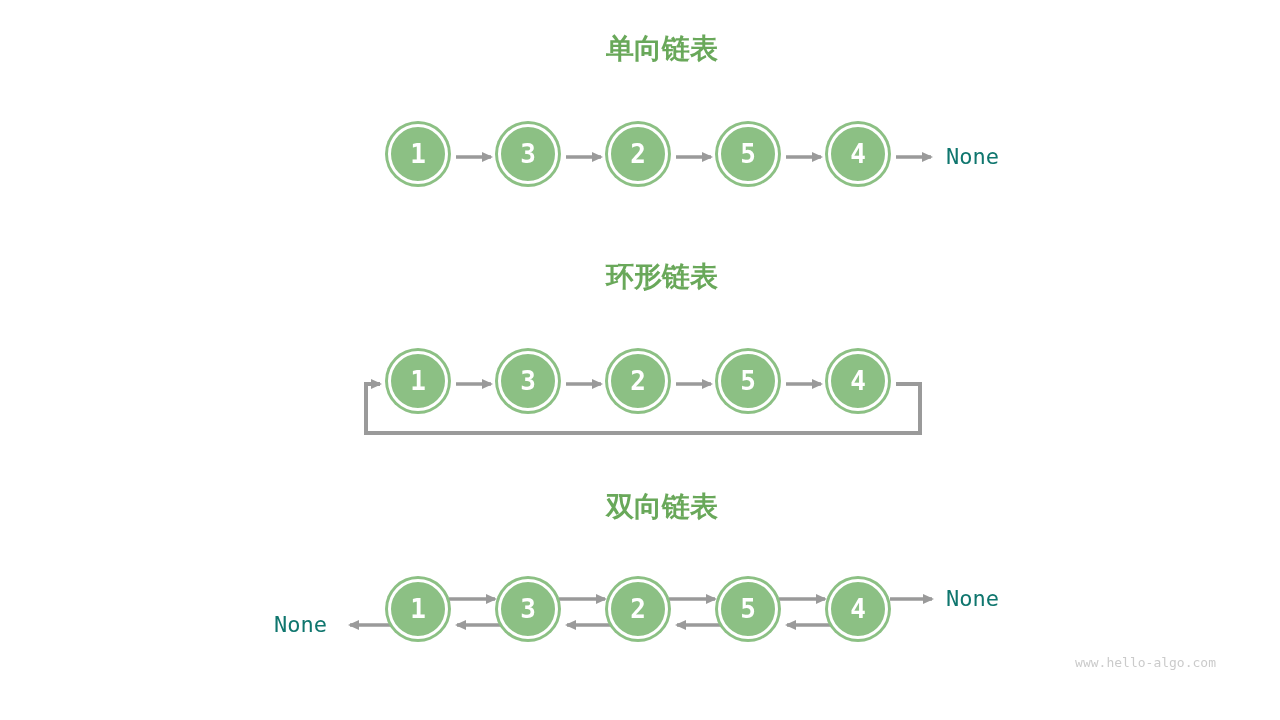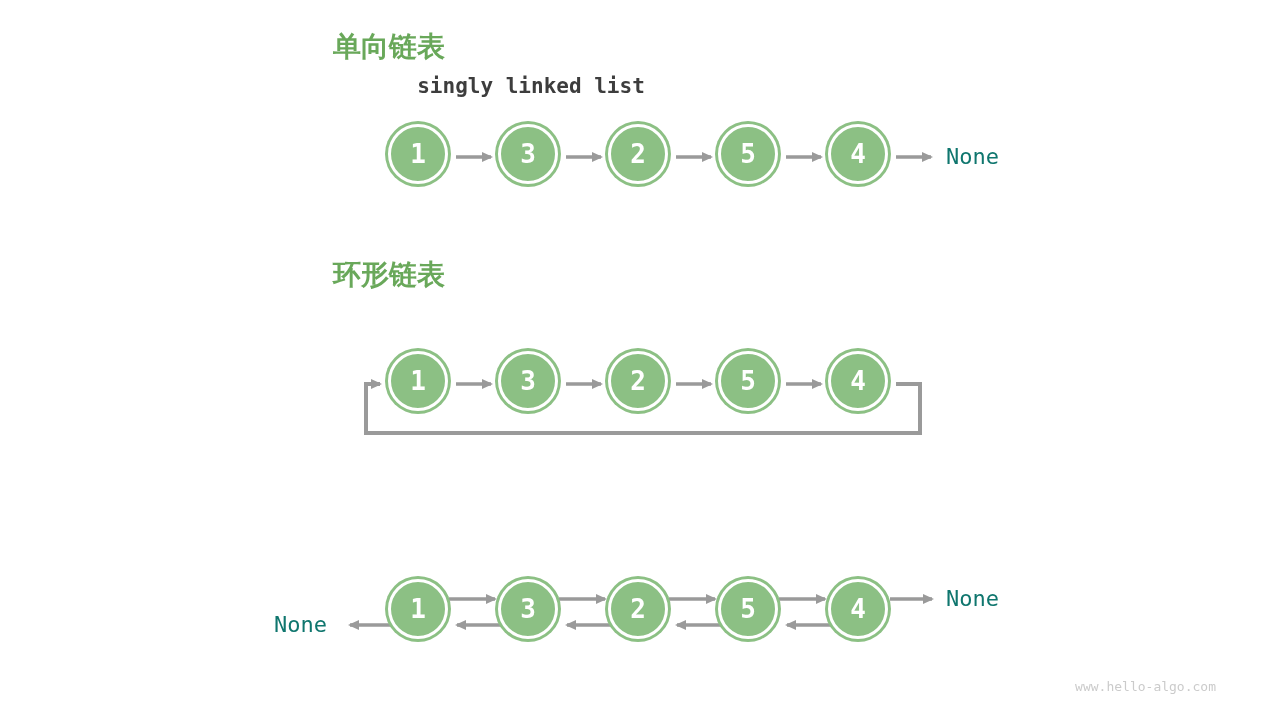--- a/index.html
+++ b/index.html
@@ -2,43 +2,43 @@
 <html><head>
 <meta charset="utf-8">
 <style>
   html,body{margin:0;padding:0;background:#fff;}
   .canvas{
     position:relative;width:1280px;height:720px;background:#ffffff;
     overflow:hidden;font-family:"DejaVu Sans Mono","Liberation Mono",monospace;
   }
   .connectors{position:absolute;left:0;top:0;}
   .title-zh{
-    position:absolute;left:333px;width:400px;text-align:left;
-    font-family:Liberation Mono, monospace;
+    position:absolute;left:318px;width:400px;text-align:right;
+    font-family:Liberation Sans, sans-serif;
     font-weight:bold;font-size:28px;line-height:34px;color:#69a85a;
   }
   .title-en{
     position:absolute;left:331px;width:400px;text-align:center;
     font-family:"DejaVu Sans Mono","Liberation Mono",monospace;
     font-weight:bold;font-size:21px;line-height:25px;color:#3d3d3d;
   }
   .node{
     position:absolute;width:54px;height:54px;border-radius:50%;
     background:#8cc084;border:3px solid #ffffff;
     box-shadow:0 0 0 3px #8cc084;
     display:flex;align-items:center;justify-content:center;
     color:#ffffff;font-size:26px;font-weight:bold;
     font-family:"DejaVu Sans Mono","Liberation Mono",monospace;
   }
   .none-label{
     position:absolute;font-size:22px;line-height:22px;color:#0f766e;
     font-family:"DejaVu Sans Mono","Liberation Mono",monospace;
   }
   .watermark{
-    position:absolute;left:1068px;top:679px;width:148px;text-align:right;
+    position:absolute;left:1068px;top:655px;width:148px;text-align:right;
     font-size:13px;color:#cbcbcb;
     font-family:"DejaVu Sans Mono","Liberation Mono",monospace;
   }
   
   .c0{left:388px}.c1{left:498px}.c2{left:608px}.c3{left:718px}.c4{left:828px}
   
   .r0{top:124px}.r1{top:351px}.r2{top:579px}
 </style>
 </head>
 <body>
@@ -76,38 +76,38 @@
       <line x1="503" y1="625" x2="457" y2="625" marker-end="url(#ah)"></line>
       <line x1="613" y1="625" x2="567" y2="625" marker-end="url(#ah)"></line>
       <line x1="723" y1="625" x2="677" y2="625" marker-end="url(#ah)"></line>
       <line x1="833" y1="625" x2="787" y2="625" marker-end="url(#ah)"></line>
       <line x1="392" y1="625" x2="350" y2="625" marker-end="url(#ah)"></line>
       <line x1="890" y1="599" x2="932" y2="599" marker-end="url(#ah)"></line>
     </g>
   </svg>
 
   <div class="title-zh" style="top:32px">单向链表</div>
-  <div class="title-en" style="top:74px">singly linked list</div>
 
   <div class="node c0 r0">1</div>
   <div class="node c1 r0">3</div>
   <div class="node c2 r0">2</div>
   <div class="node c3 r0">5</div>
   <div class="node c4 r0">4</div>
 
   <div class="none-label" style="left:946px;top:146px">None</div>
 
   <div class="title-zh" style="top:260px">环形链表</div>
 
   <div class="node c0 r1">1</div>
   <div class="node c1 r1">3</div>
   <div class="node c2 r1">2</div>
   <div class="node c3 r1">5</div>
   <div class="node c4 r1">4</div>
 
+  <div class="title-zh" style="top:490px">双向链表</div>
 
   <div class="node c0 r2">1</div>
   <div class="node c1 r2">3</div>
   <div class="node c2 r2">2</div>
   <div class="node c3 r2">5</div>
   <div class="node c4 r2">4</div>
 
   <div class="none-label" style="left:274px;top:614px">None</div>
   <div class="none-label" style="left:946px;top:588px">None</div>
 

